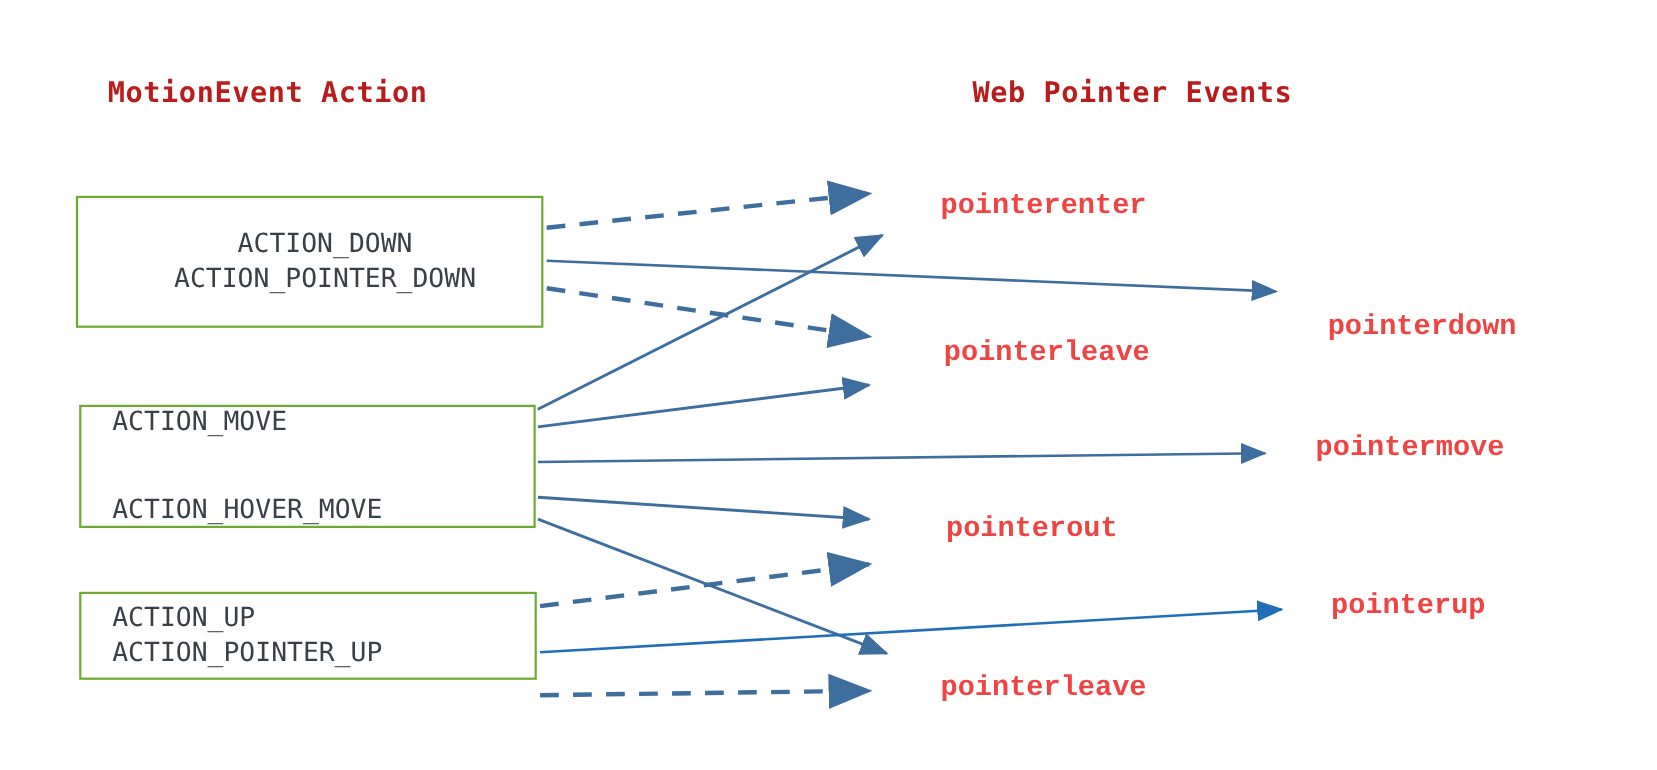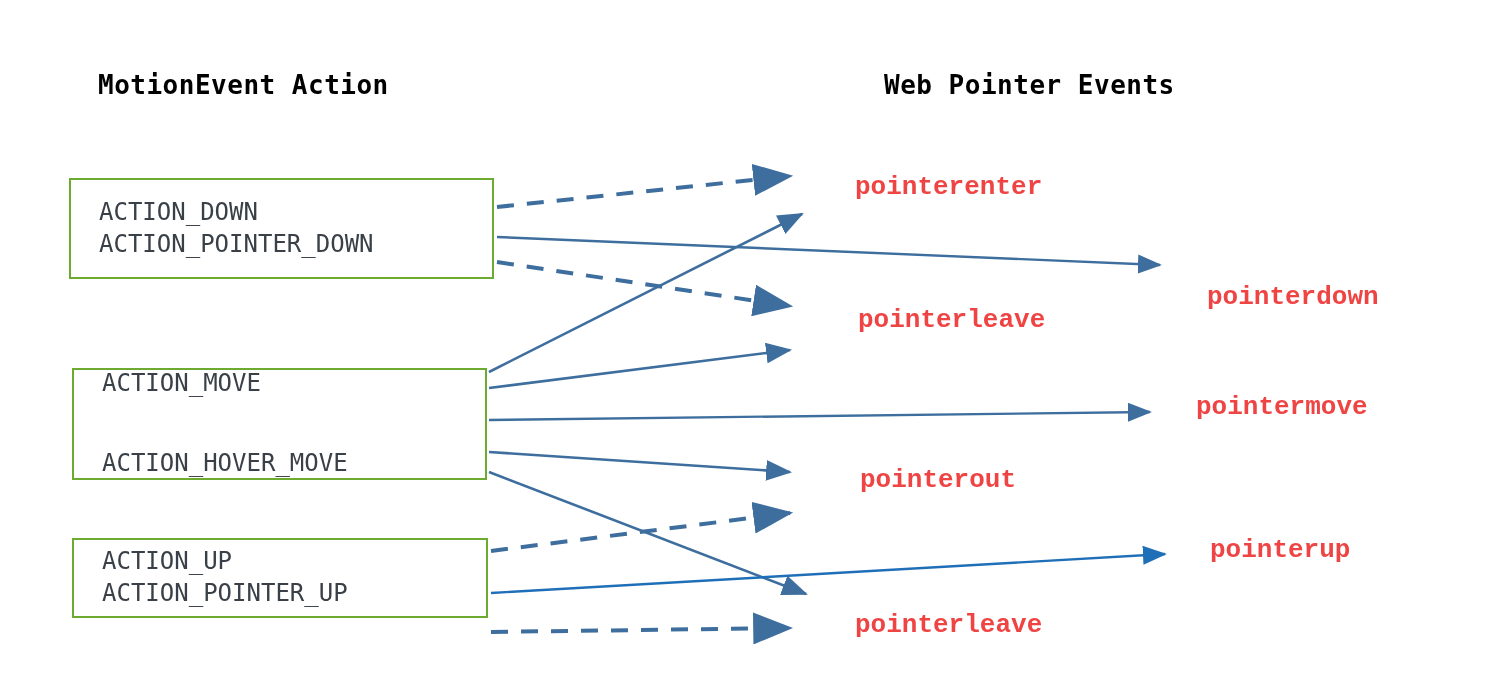--- a/index.html
+++ b/index.html
@@ -22,21 +22,21 @@
     width: 1506px;
     height: 700px;
     pointer-events: none;
   }
   .col-header {
     position: absolute;
     font-family: "DejaVu Sans Mono", "Liberation Mono", monospace;
     font-size: 26px;
     font-weight: 700;
     letter-spacing: 0.5px;
-    color: #000000;
+    color: #b91c1c;
     white-space: nowrap;
     text-align: right;
   }
   .action-box {
     position: absolute;
     box-sizing: border-box;
     background: #ffffff;
     border: 2.5px solid #6cab2f;
     display: flex;
     flex-direction: column;
@@ -95,21 +95,21 @@
 
     <line x1="491" y1="593" x2="1165" y2="554" stroke="#1f6fb8" stroke-width="2.4" marker-end="url(#ah2)"></line>
 
     <line x1="491" y1="632" x2="790" y2="628" stroke="#3d6e9e" stroke-width="4" stroke-dasharray="17 13" marker-end="url(#ah)"></line>
   </svg>
 
   <div class="col-header" style="left:98px; top:70px;">MotionEvent Action</div>
 
   <div class="col-header" style="left:884px; top:70px;">Web Pointer Events</div>
 
-  <div class="action-box" style="left:69px; top:178px; width:425px; height:101px;">
+  <div class="action-box" style="left:69px; top:178px; width:425px; height:120px;align-items:center;">
     <div class="action-line">ACTION_DOWN</div>
     <div class="action-line">ACTION_POINTER_DOWN</div>
   </div>
 
   <div class="action-box" style="left:72px; top:368px; width:415px; height:112px;gap:48px;">
     <div class="action-line">ACTION_MOVE</div>
     <div class="action-line">ACTION_HOVER_MOVE</div>
   </div>
 
   <div class="action-box" style="left:72px; top:538px; width:416px; height:80px;">

